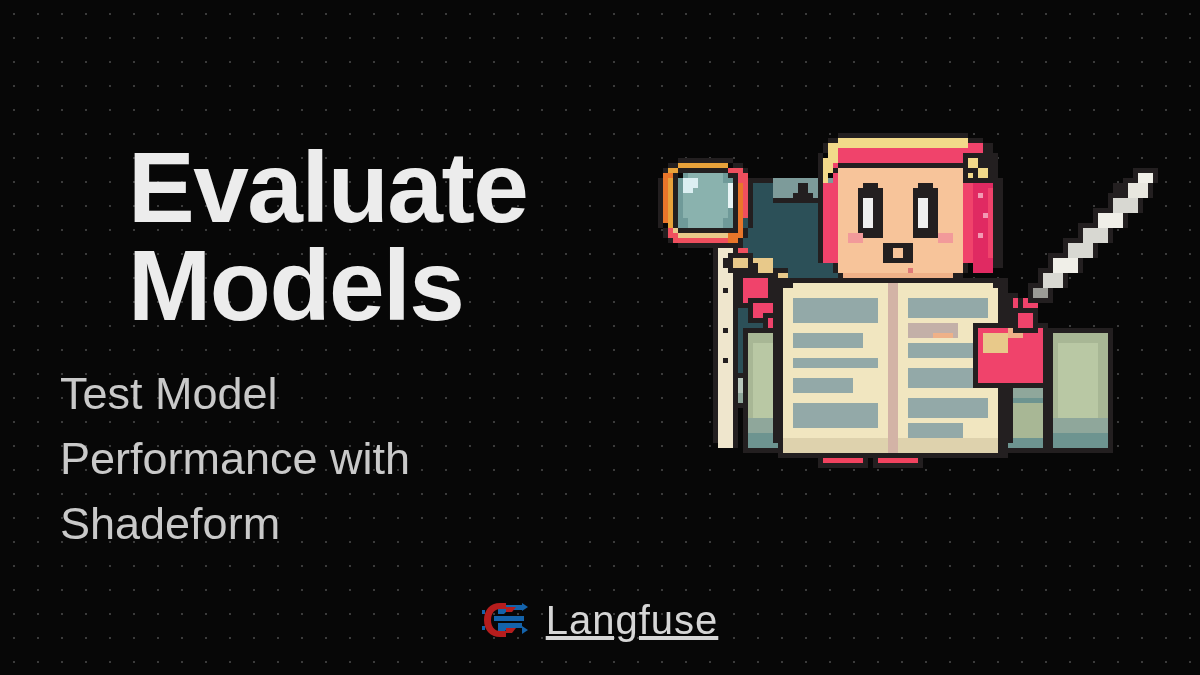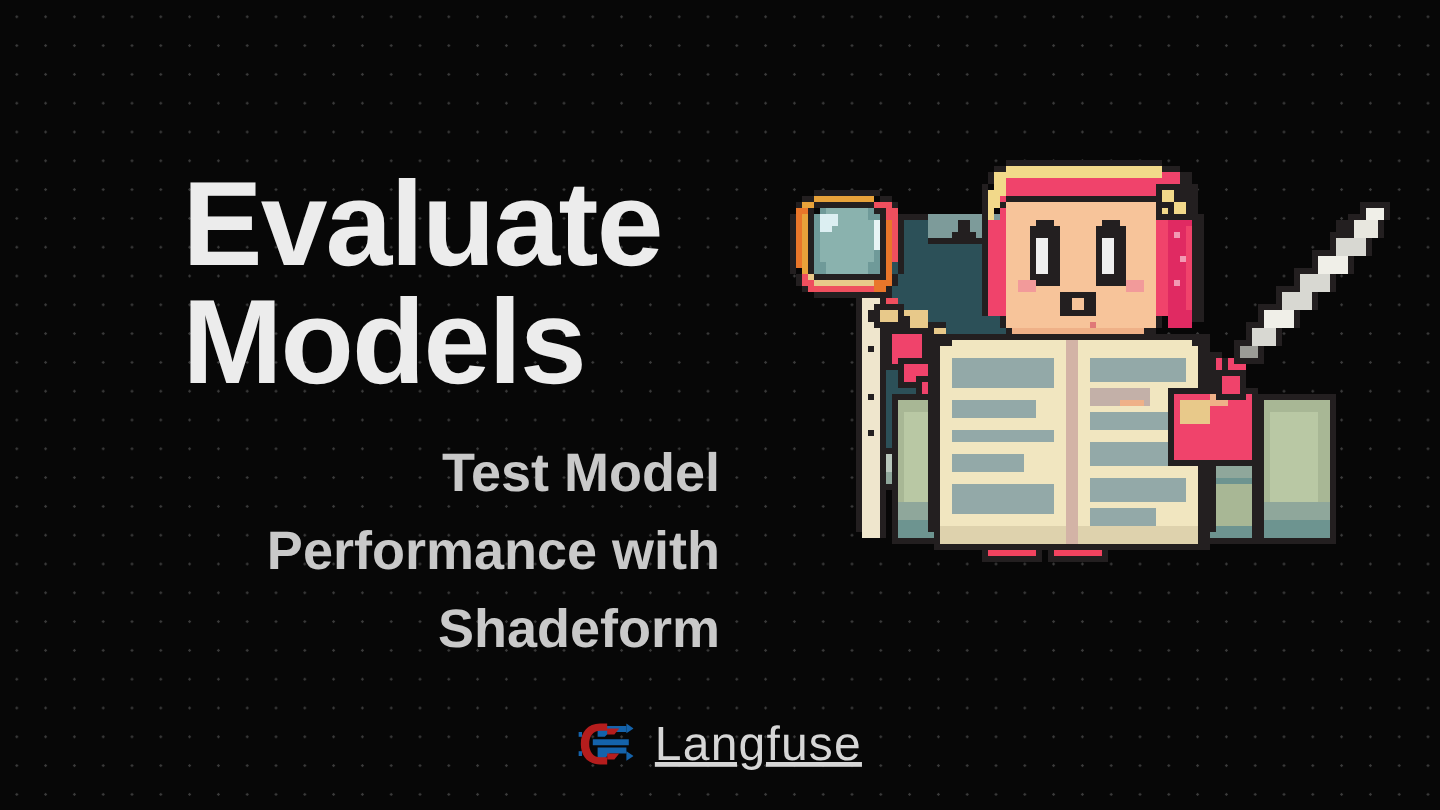--- a/index.html
+++ b/index.html
@@ -36,33 +36,32 @@
     width: 600px;
     padding-left: 128px;
     box-sizing: border-box;
     color: #ececec;
     font-size: 100px;
     font-weight: bold;
     line-height: 0.98;
     letter-spacing: -1.5px;
     white-space: pre-line;
     text-align: left;
-    margin-left: 24px;
   }
   .subhead {
     position: absolute;
     left: 60px;
     top: 362px;
     width: 540px;
     color: #c9c9c9;
     font-size: 45px;
-    font-weight: bold;
+    font-weight: normal;
     line-height: 1.44;
     letter-spacing: 0px;
-    text-align: right;
+    text-align: left;
     white-space: pre-line;
   }
 
   
   .brand {
     position: absolute;
     left: 0;
     top: 600px;
     width: 1200px;
     display: flex;

